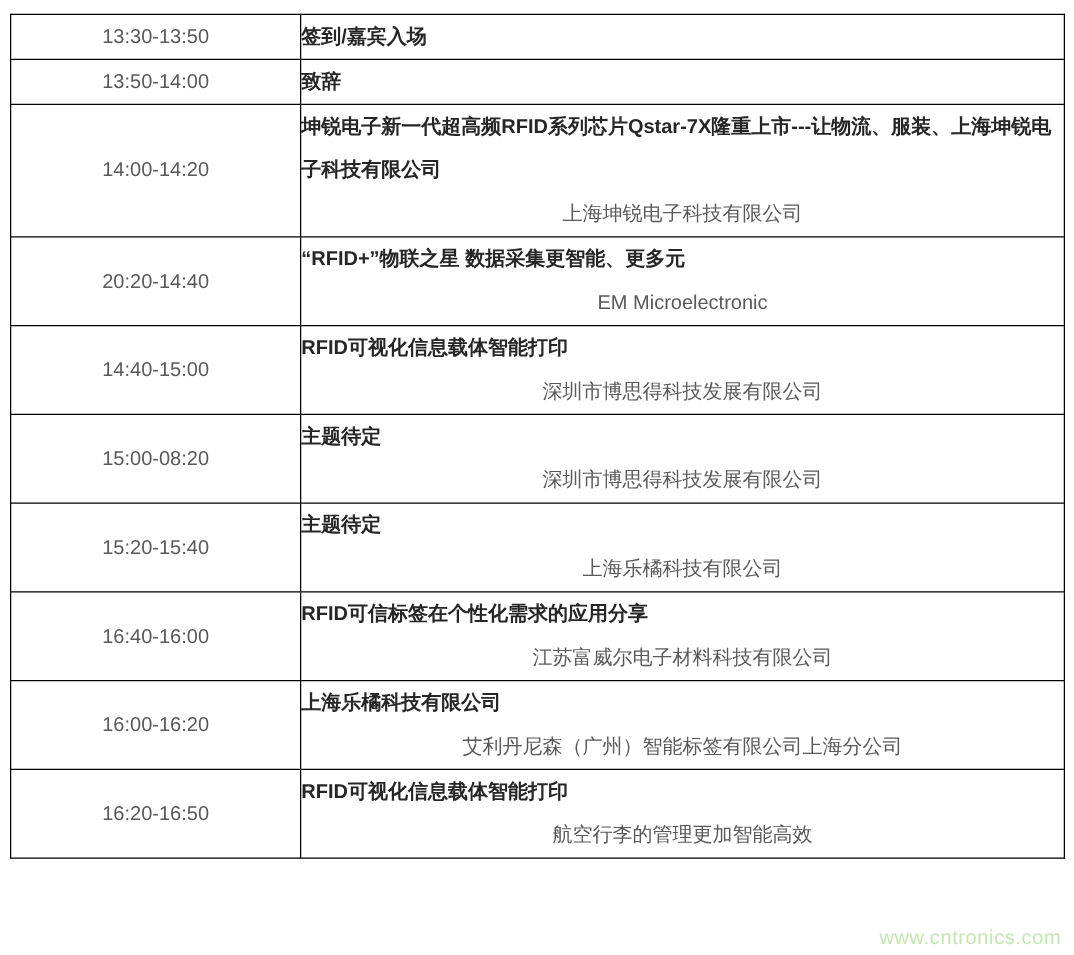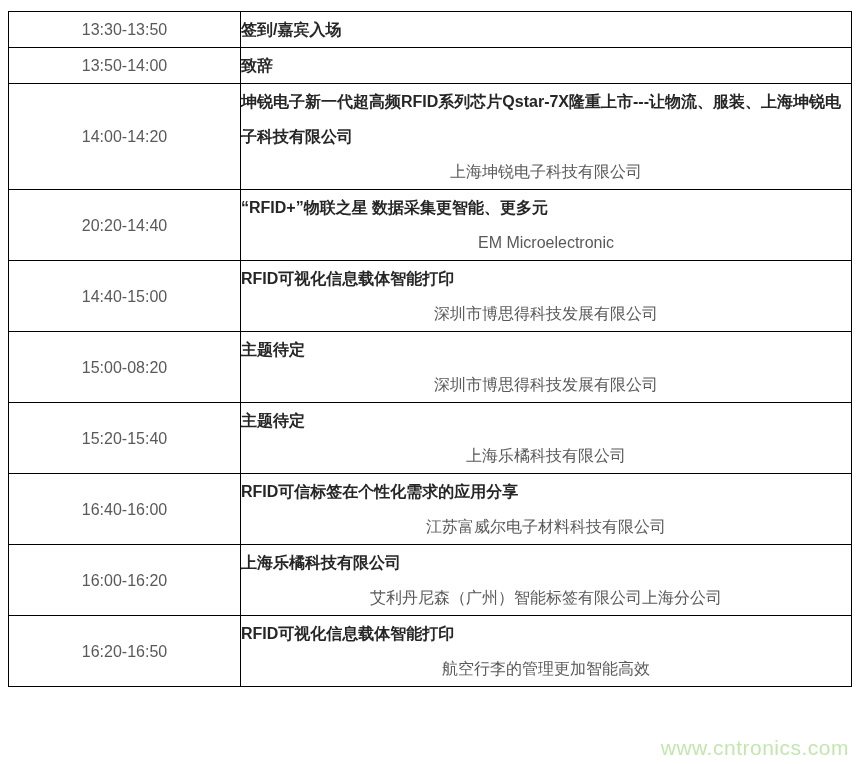--- a/index.html
+++ b/index.html
@@ -52,21 +52,21 @@
   .session-company {
     color: #595959;
     font-weight: normal;
     text-align: center;
   }
   .watermark {
     position: absolute;
     right: 10px;
     bottom: 4px;
     color: #c3e6b0;
-    font-size: 21px;
+    font-size: 16px;
     letter-spacing: 0.5px;
     white-space: nowrap;
   }
 </style>
 </head>
 <body>
 
 <div class="agenda-wrap">
   <table class="agenda">
     <colgroup>

